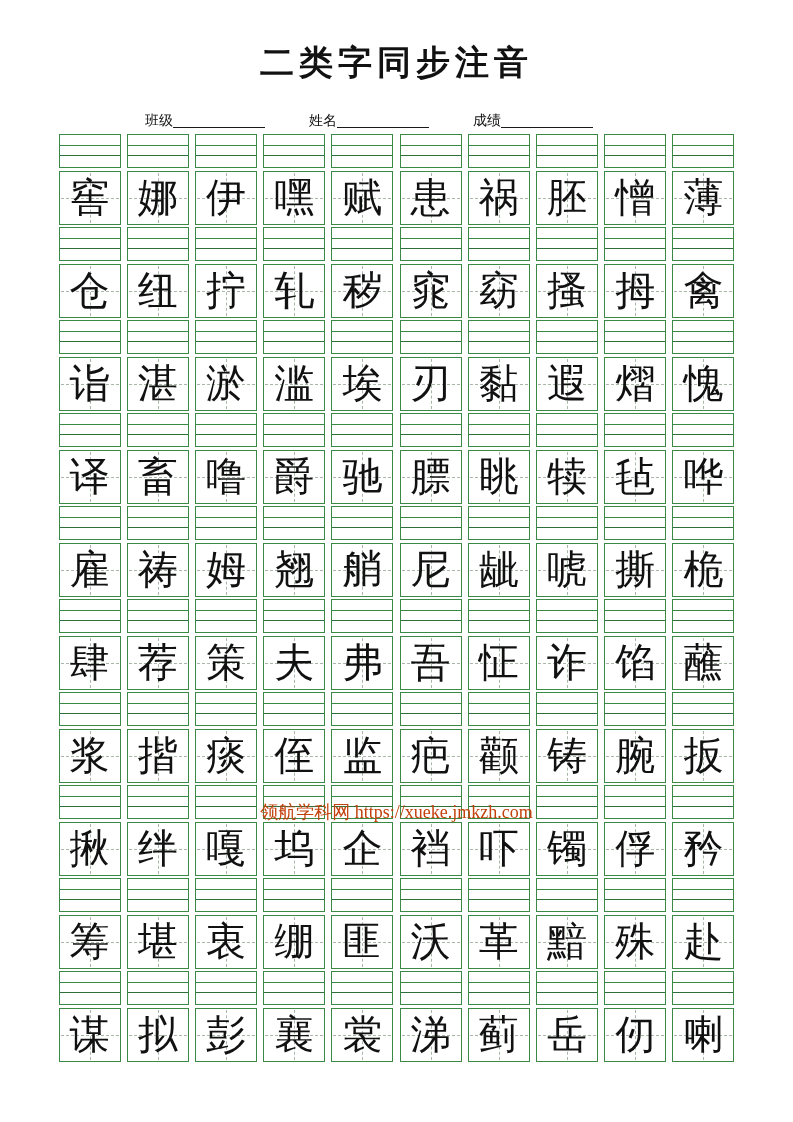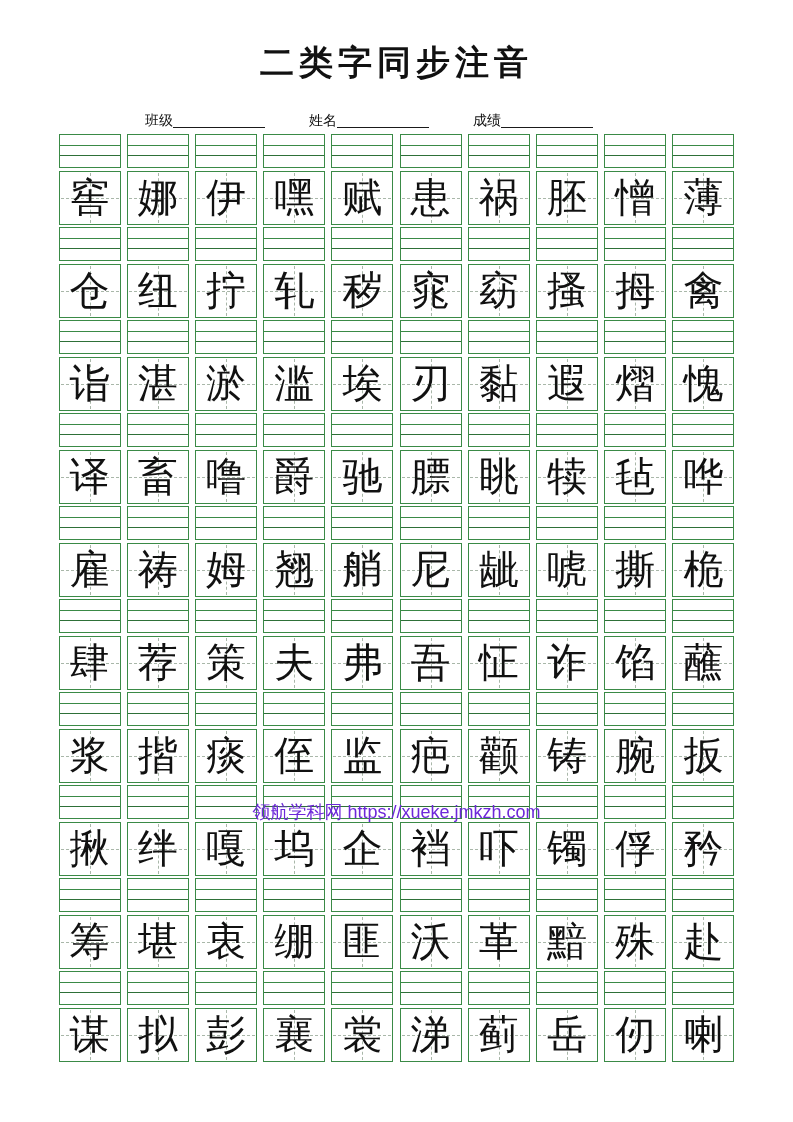--- a/index.html
+++ b/index.html
@@ -95,22 +95,22 @@
     transform:translateY(-1px);
   }
 
   
   .watermark{
     position:absolute;
     left:0;right:0;
     bottom:24px;
     text-align:center;
     font-size:18px;
-    color:#6d28d9;
-    font-family:Liberation Sans, sans-serif;
+    color:#c2410c;
+    font-family:Liberation Serif, serif;
   }
 </style>
 </head>
 <body>
 
 <div class="page">
 
   <h1 class="title">二类字同步注音</h1>
 
   <div class="header-row">

